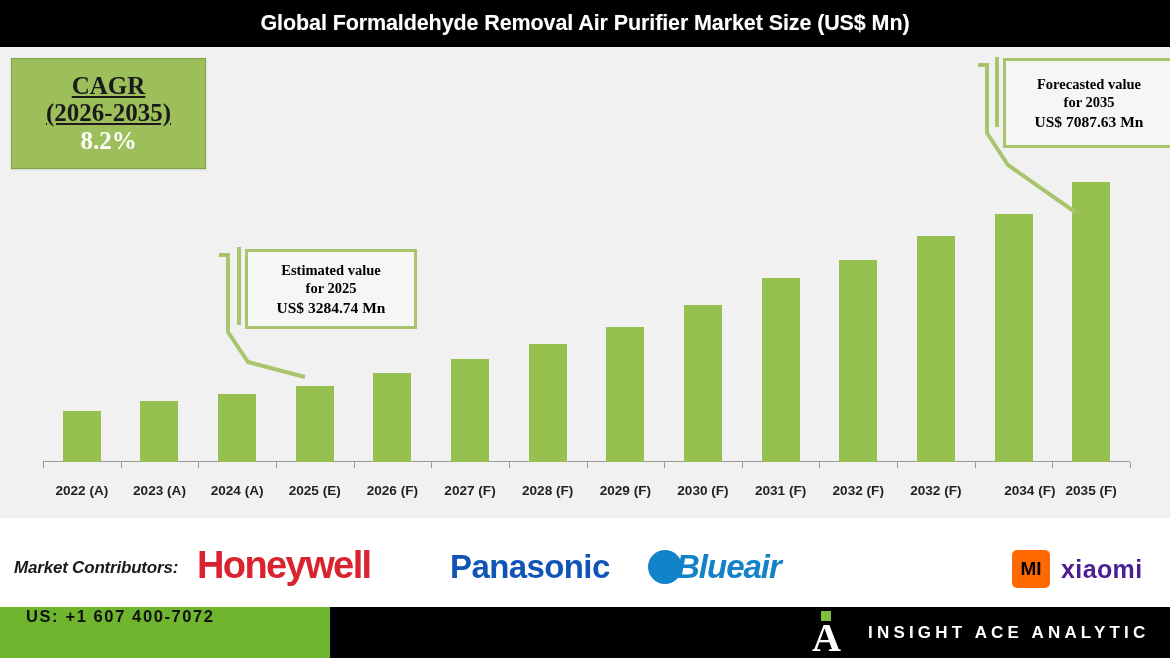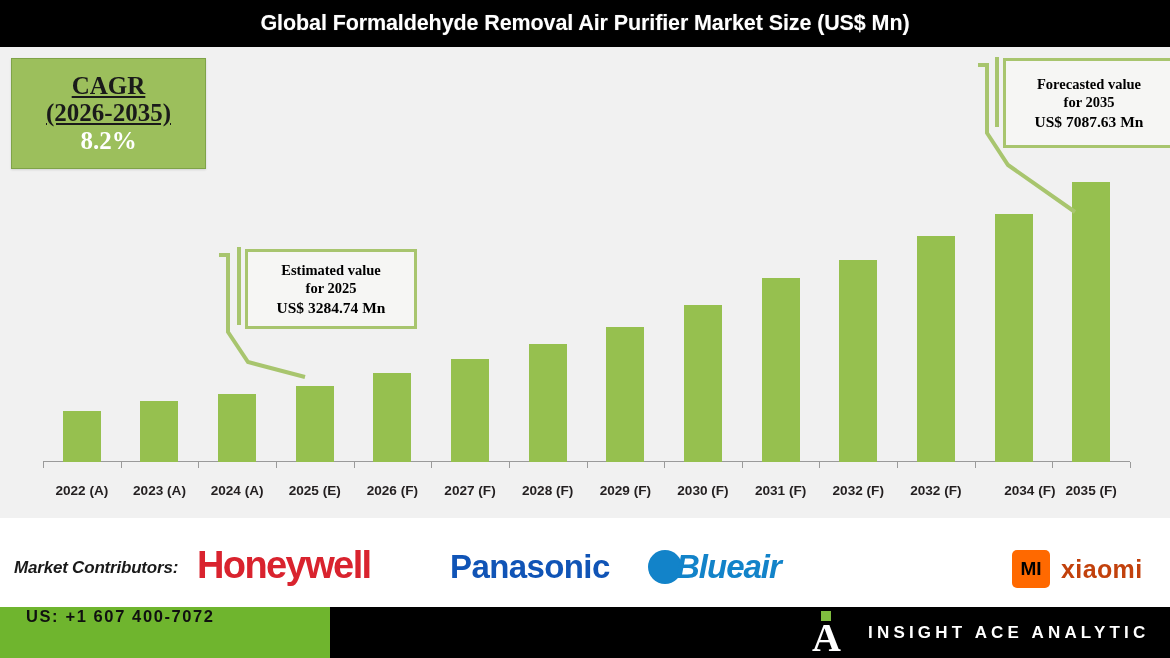--- a/index.html
+++ b/index.html
@@ -114,21 +114,21 @@
     font-family:"Liberation Sans",sans-serif;letter-spacing:-1.4px;
   }
   .logo-xiaomi{left:1012px;top:32px;display:flex;align-items:center;}
   .logo-xiaomi .sq{
     width:38px;height:38px;background:#ff6900;border-radius:5px;
     display:flex;align-items:center;justify-content:center;
     color:#000000;font-size:19px;font-weight:bold;
     font-family:"Liberation Sans",sans-serif;margin-right:11px;
   }
   .logo-xiaomi .txt{
-    color:#c2410c;font-size:25px;font-weight:bold;
+    color:#4c1d95;font-size:25px;font-weight:bold;
     font-family:"Liberation Sans",sans-serif;letter-spacing:0.4px;
   }
 
   
   .footer{position:absolute;left:0;top:607px;width:1170px;height:51px;background:#000000;}
   .footer-green{
     position:absolute;left:0;top:0;width:330px;height:51px;background:#6fb52e;
     display:flex;
   }
   .footer-phone{

